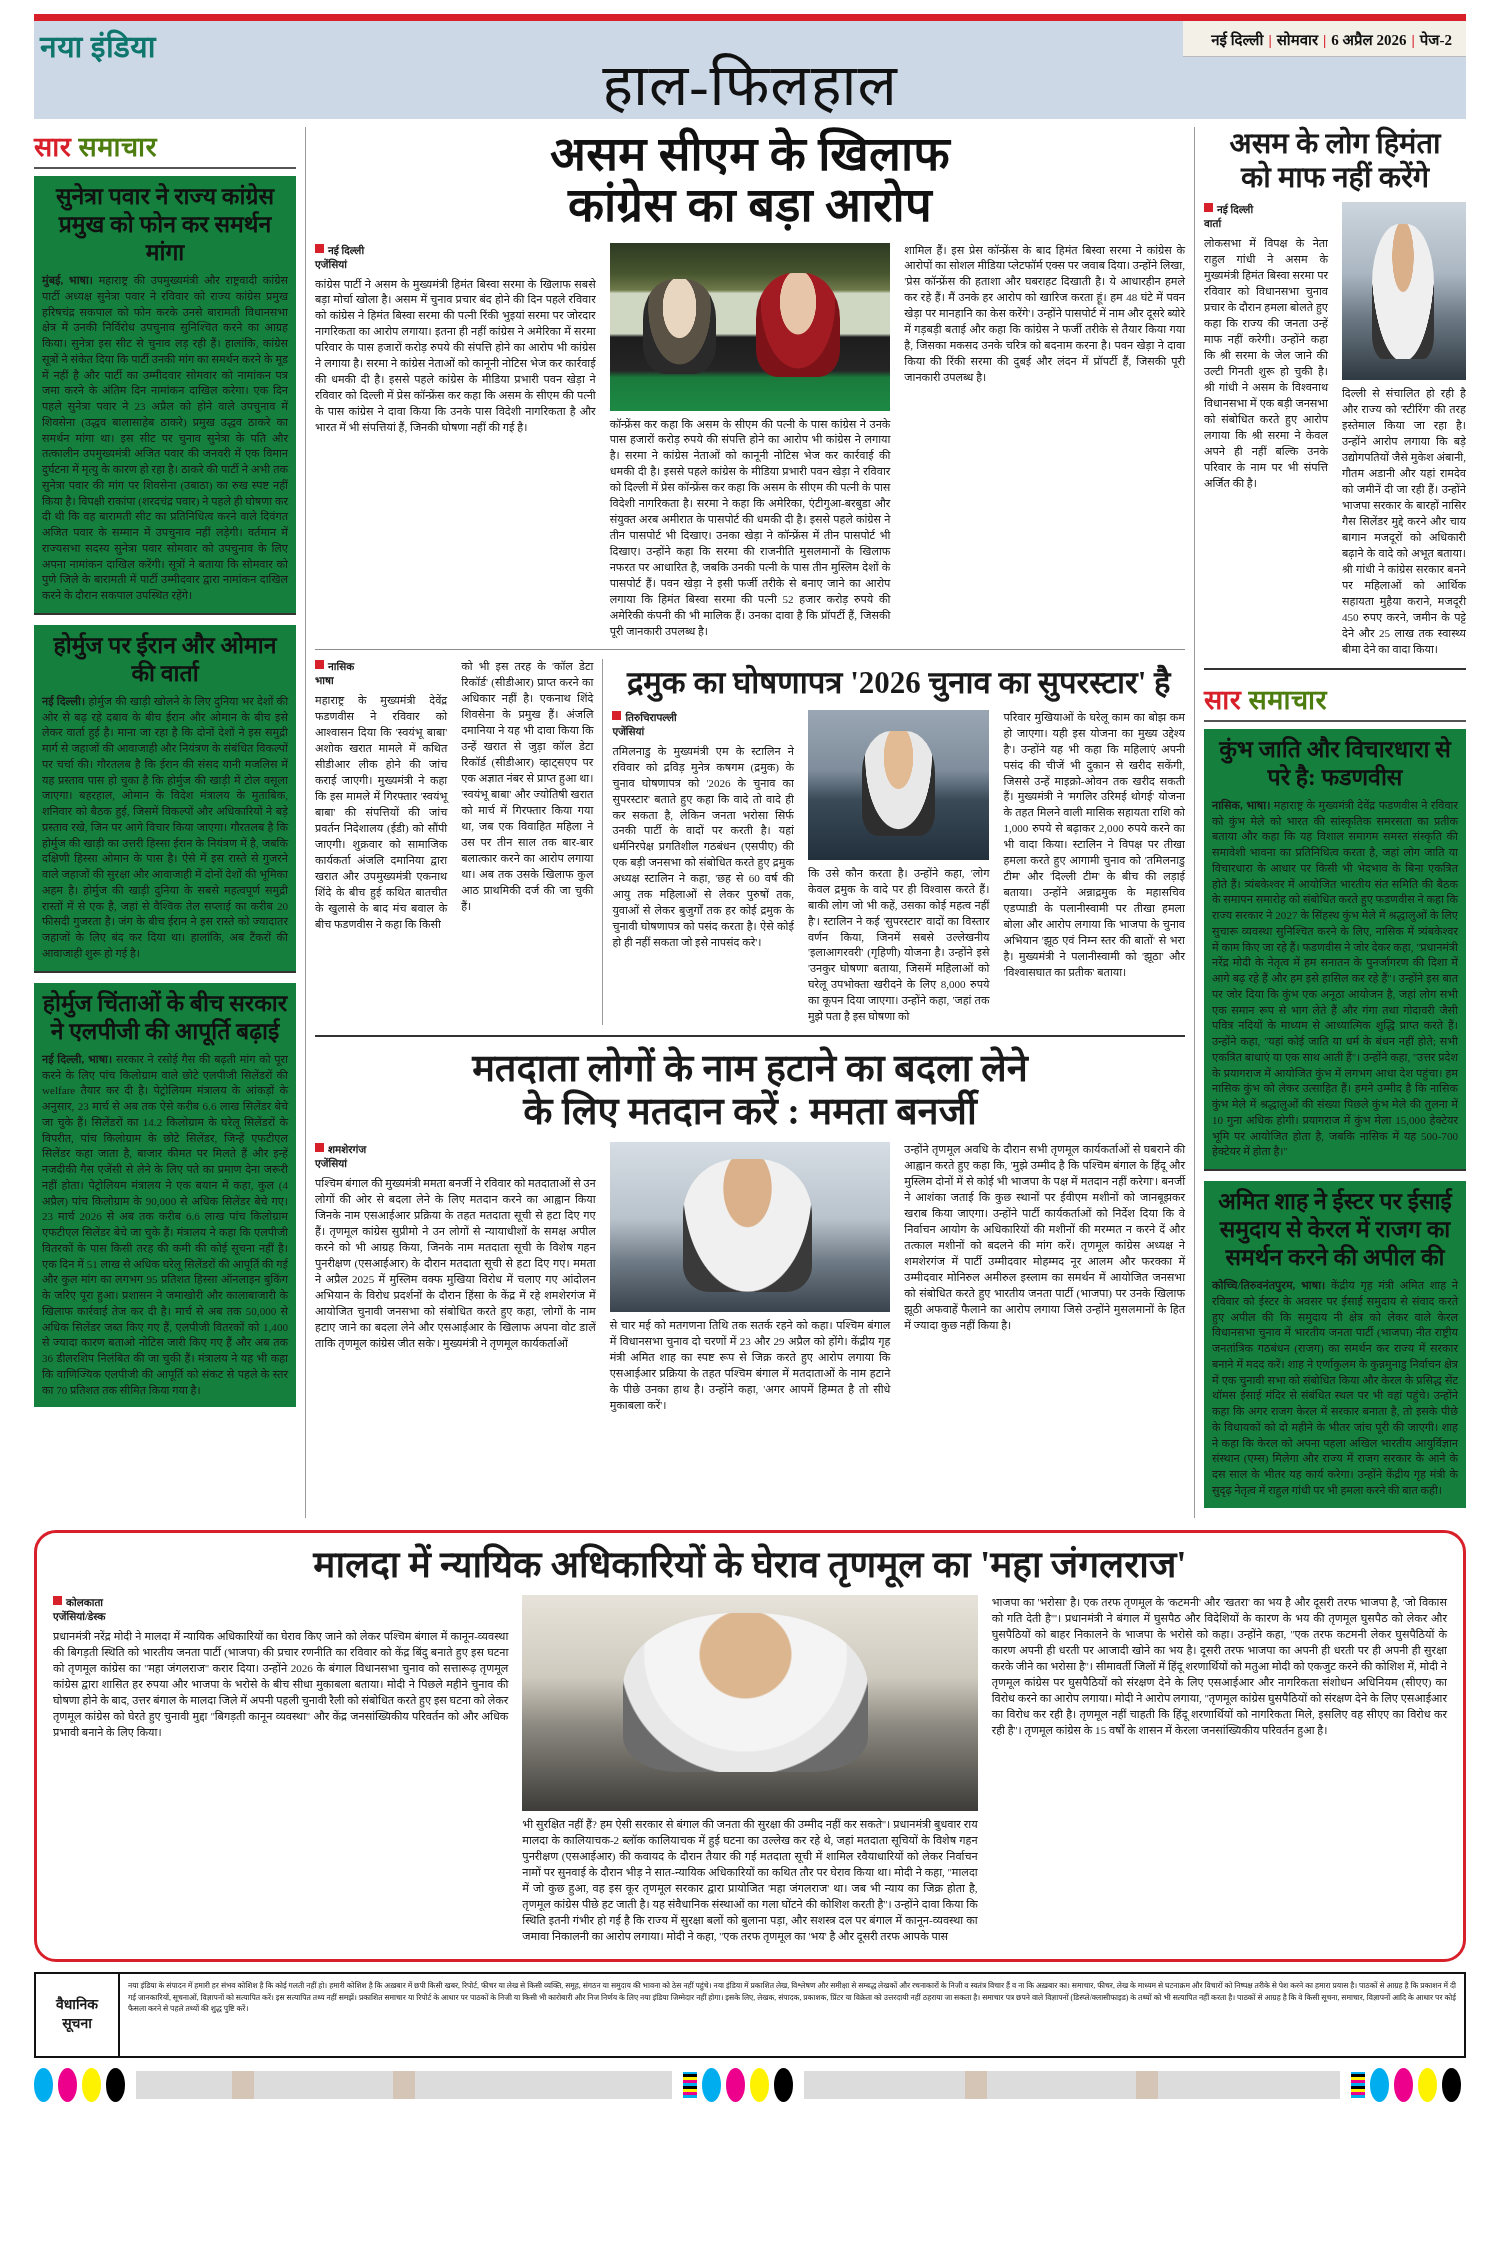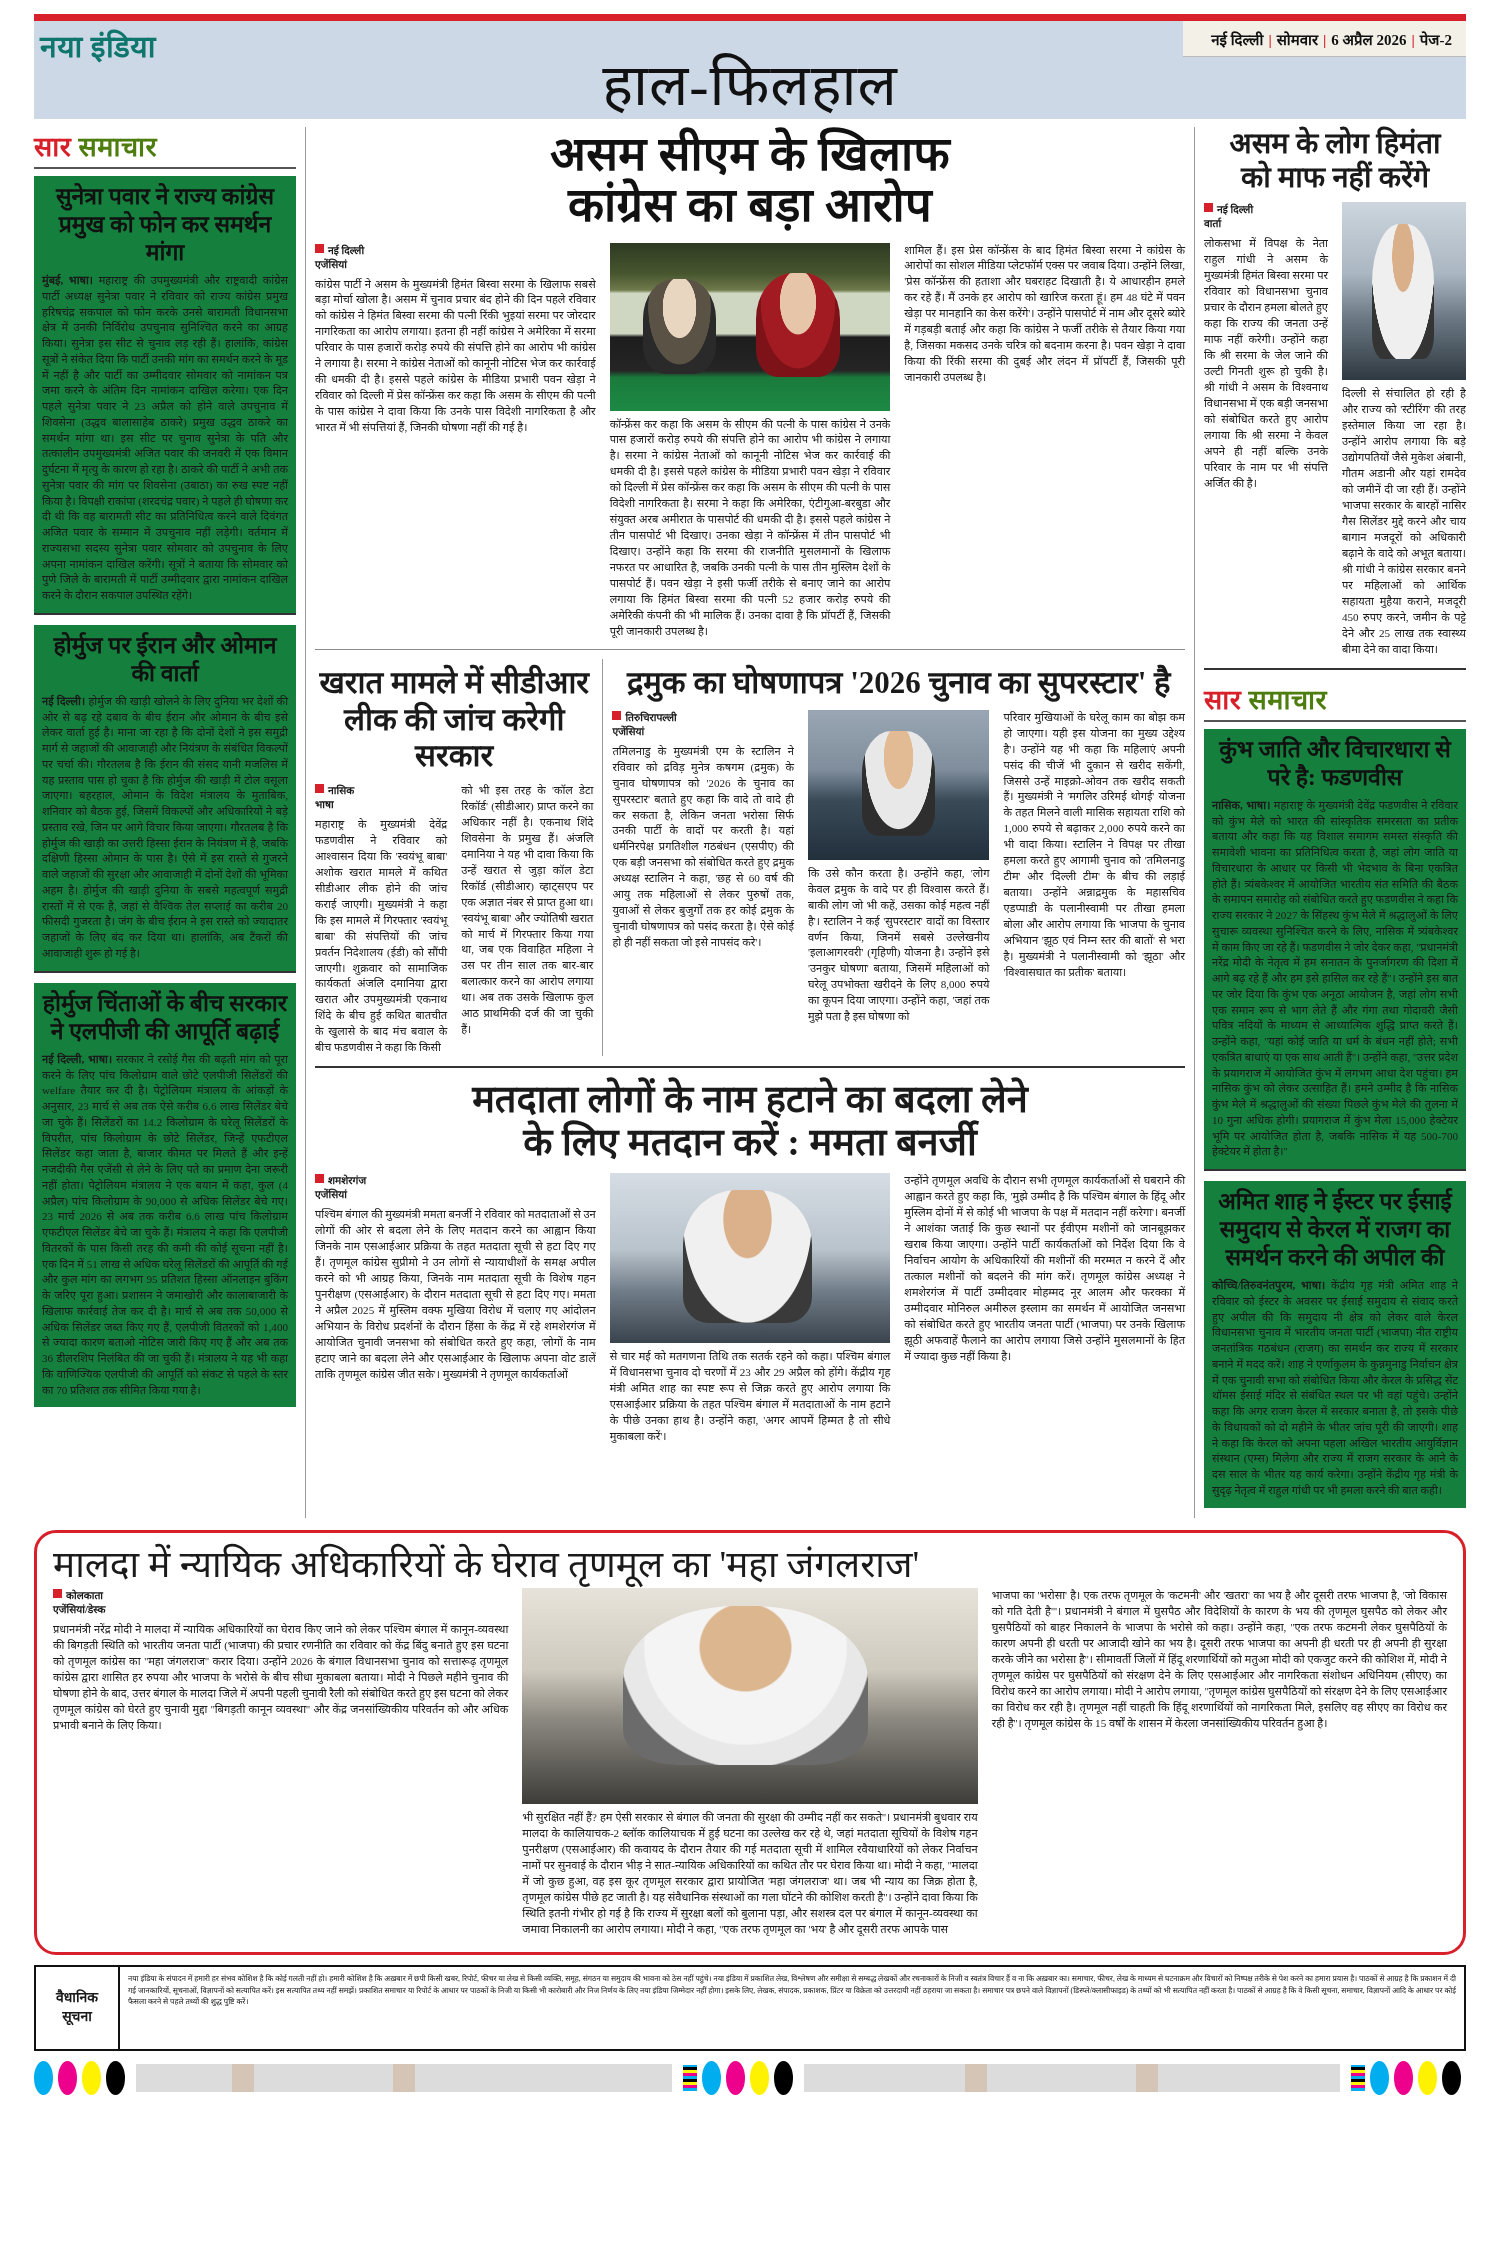--- a/index.html
+++ b/index.html
@@ -159,22 +159,22 @@
   .hr-thick { height:2px; background:#333; margin:10px 0; }
 
   
   .malda-box {
     margin-top:12px;
     border:3px solid #d8202a; border-radius:22px;
     padding:12px 16px 14px 16px;
     position:relative;
   }
   .malda-head {
-    text-align:left; font-size:37px; font-weight:400; line-height:1.1;
-    margin-bottom:3px;
+    text-align:center; font-size:37px; font-weight:700; line-height:1.1;
+    margin-bottom:10px;
   }
   .malda-grid { display:flex; }
   .malda-grid > .col { flex:1; }
   .malda-photo {
     width:100%; height:216px; margin-bottom:6px;
     background:linear-gradient(180deg,#e7e3da 0%,#cfcabe 38%,#8d8a82 60%,#3e3c38 100%);
     position:relative; overflow:hidden;
   }
   .malda-photo::before{
     content:""; position:absolute; left:22%; top:8%; width:54%; height:74%;
@@ -273,24 +273,20 @@
           <div class="col pad-l">
             <div class="body-txt">शामिल हैं। इस प्रेस कॉन्फ्रेंस के बाद हिमंत बिस्वा सरमा ने कांग्रेस के आरोपों का सोशल मीडिया प्लेटफॉर्म एक्स पर जवाब दिया। उन्होंने लिखा, 'प्रेस कॉन्फ्रेंस की हताशा और घबराहट दिखाती है। ये आधारहीन हमले कर रहे हैं। मैं उनके हर आरोप को खारिज करता हूं। हम 48 घंटे में पवन खेड़ा पर मानहानि का केस करेंगे'। उन्होंने पासपोर्ट में नाम और दूसरे ब्योरे में गड़बड़ी बताई और कहा कि कांग्रेस ने फर्जी तरीके से तैयार किया गया है, जिसका मकसद उनके चरित्र को बदनाम करना है। पवन खेड़ा ने दावा किया की रिंकी सरमा की दुबई और लंदन में प्रॉपर्टी हैं, जिसकी पूरी जानकारी उपलब्ध है।</div>
           </div>
         </div>
       </div>
 
       <div class="hr-thin"></div>
 
       <div style="display:flex">
         <div style="width:32%">
-          <div class="sec-head-c">
-            <div>खरात मामले में सीडीआर</div>
-            <div>लीक की जांच करेगी सरकार</div>
-          </div>
           <div style="display:flex">
             <div style="flex:1" class="pad-r">
               <div class="credit"><span class="redmark"></span><b>नासिक</b></div>
               <div class="credit">भाषा</div>
               <div class="body-txt mt6">महाराष्ट्र के मुख्यमंत्री देवेंद्र फडणवीस ने रविवार को आश्वासन दिया कि 'स्वयंभू बाबा' अशोक खरात मामले में कथित सीडीआर लीक होने की जांच कराई जाएगी। मुख्यमंत्री ने कहा कि इस मामले में गिरफ्तार 'स्वयंभू बाबा' की संपत्तियों की जांच प्रवर्तन निदेशालय (ईडी) को सौंपी जाएगी। शुक्रवार को सामाजिक कार्यकर्ता अंजलि दमानिया द्वारा खरात और उपमुख्यमंत्री एकनाथ शिंदे के बीच हुई कथित बातचीत के खुलासे के बाद मंच बवाल के बीच फडणवीस ने कहा कि किसी</div>
             </div>
             <div style="flex:1" class="pad-l">
               <div class="body-txt">को भी इस तरह के 'कॉल डेटा रिकॉर्ड' (सीडीआर) प्राप्त करने का अधिकार नहीं है। एकनाथ शिंदे शिवसेना के प्रमुख हैं। अंजलि दमानिया ने यह भी दावा किया कि उन्हें खरात से जुड़ा कॉल डेटा रिकॉर्ड (सीडीआर) व्हाट्सएप पर एक अज्ञात नंबर से प्राप्त हुआ था। 'स्वयंभू बाबा' और ज्योतिषी खरात को मार्च में गिरफ्तार किया गया था, जब एक विवाहित महिला ने उस पर तीन साल तक बार-बार बलात्कार करने का आरोप लगाया था। अब तक उसके खिलाफ कुल आठ प्राथमिकी दर्ज की जा चुकी हैं।</div>
             </div>
           </div>

